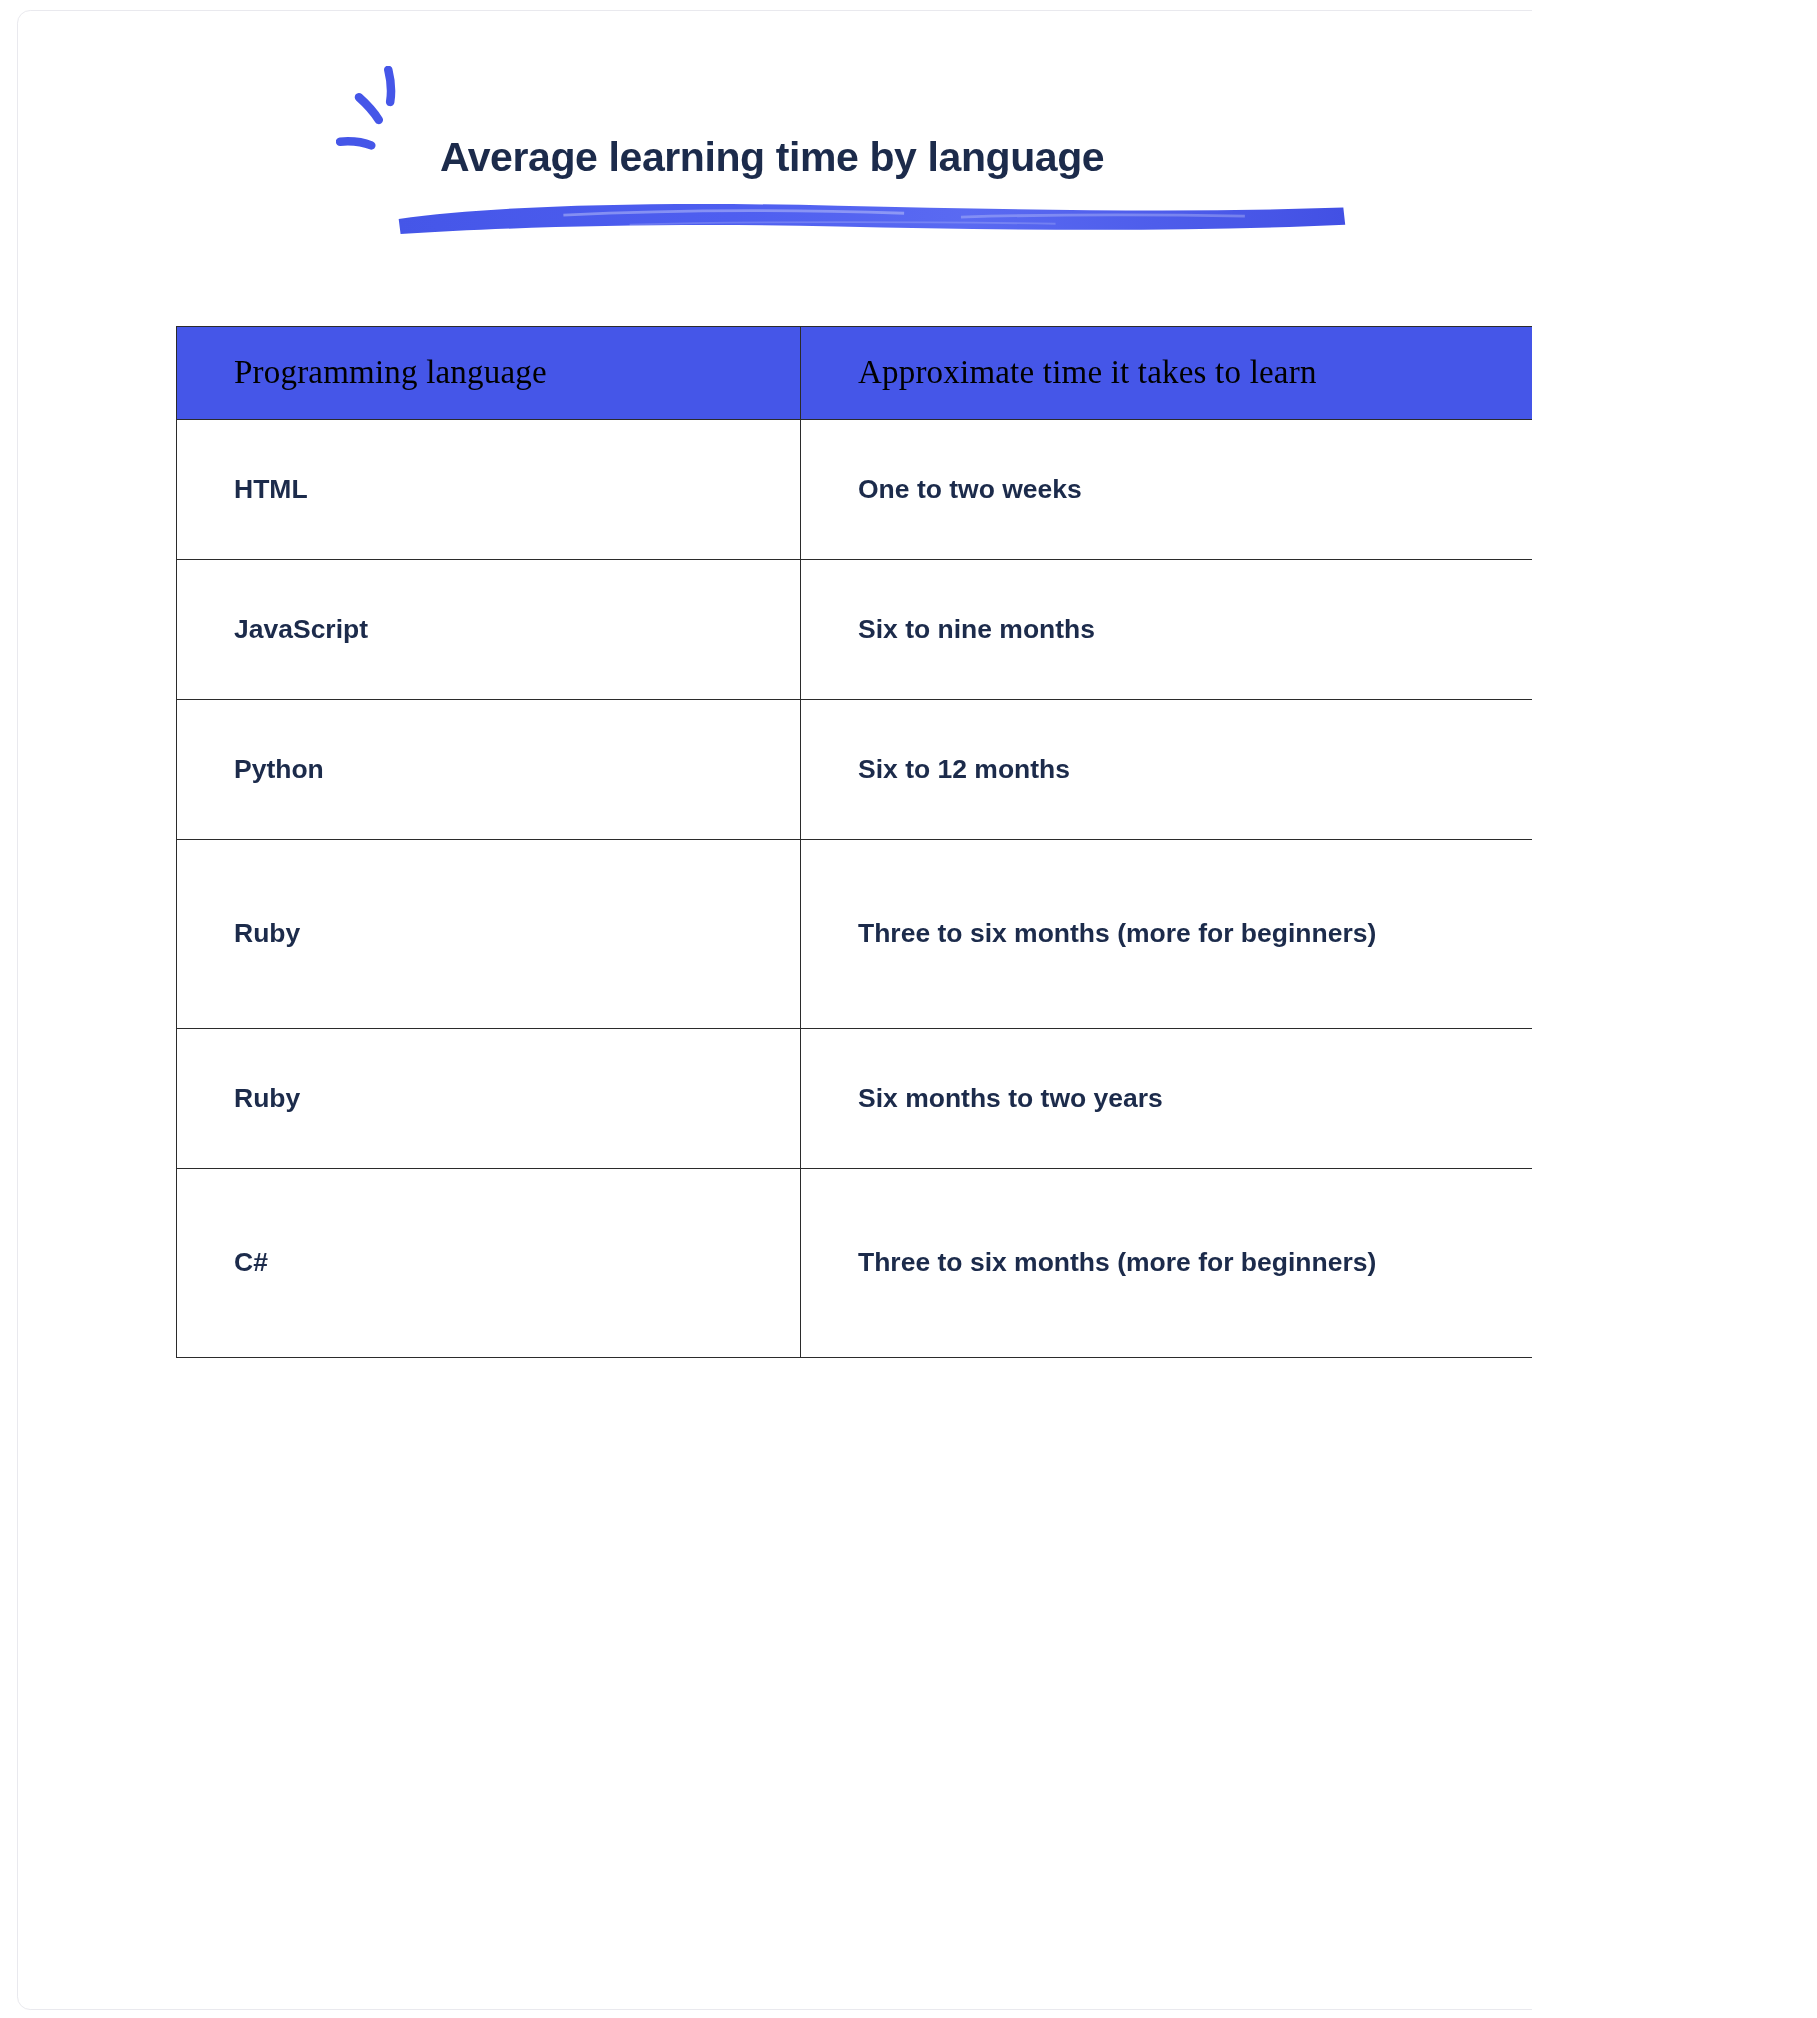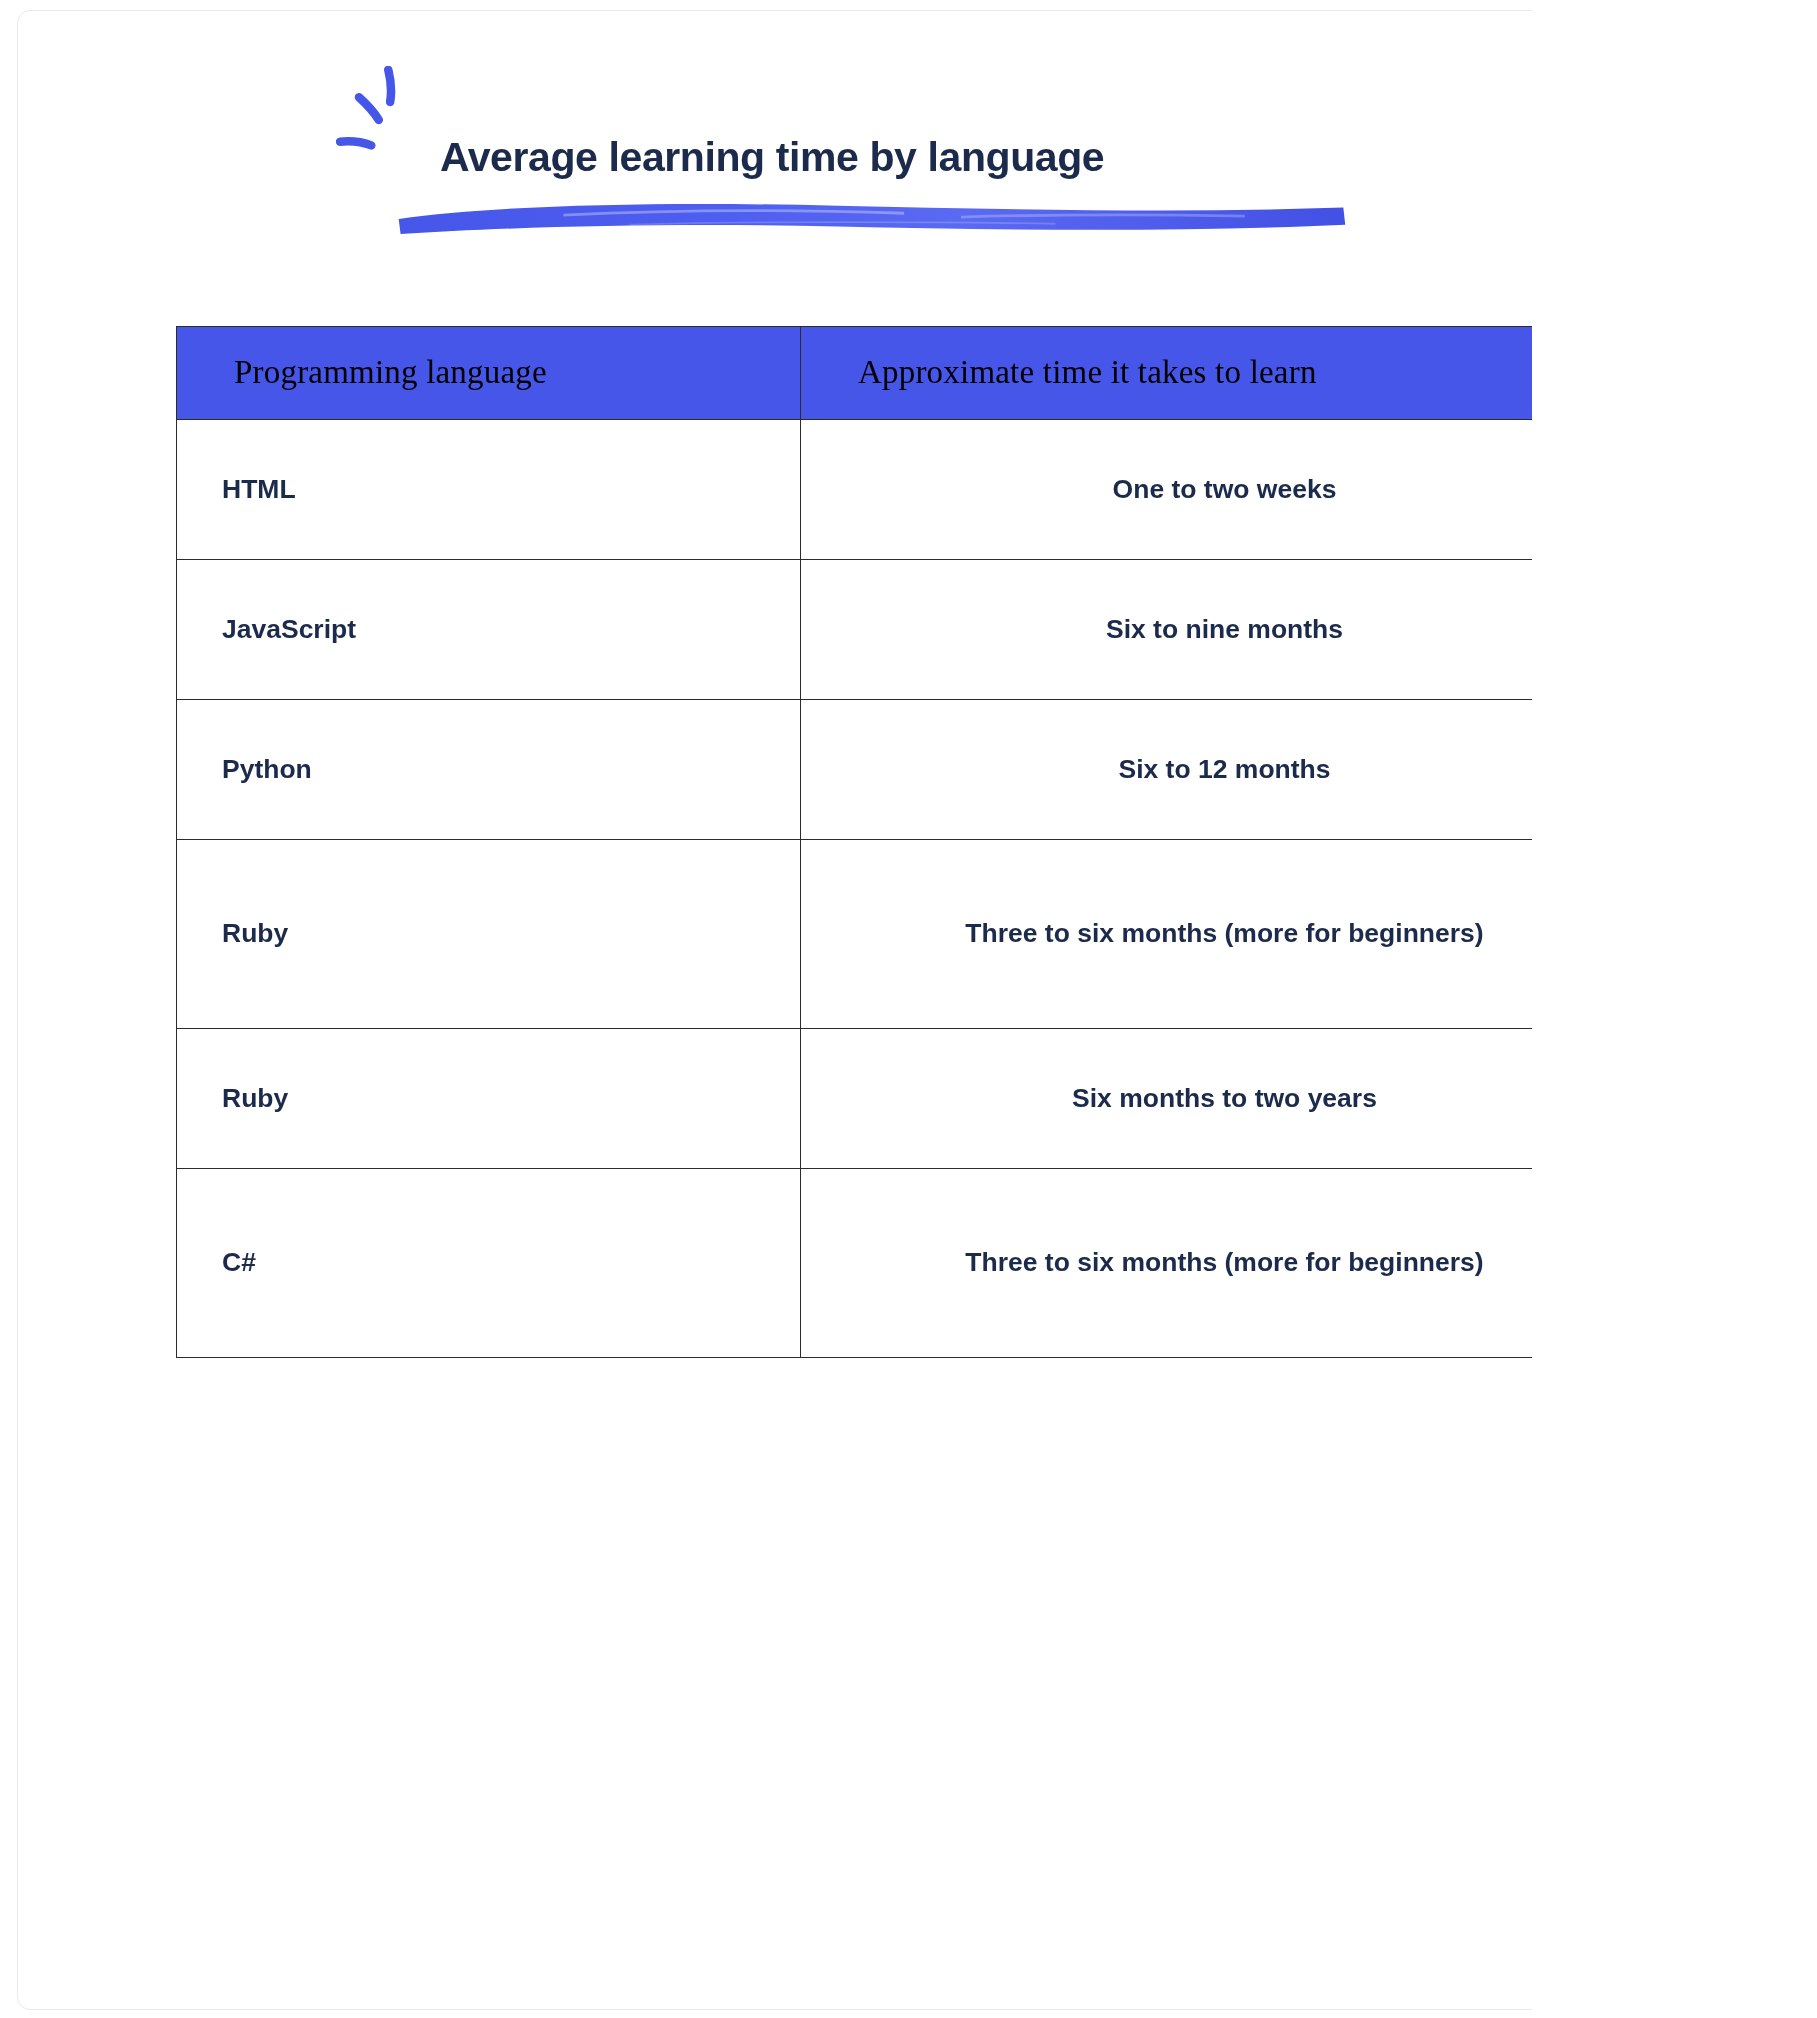--- a/index.html
+++ b/index.html
@@ -95,32 +95,32 @@
     font-size: 33px;
     text-align: left;
     padding: 26.5px 0 28px 57px;
     border: 0.9px solid #2b2b2b;
     height: 76px;
     box-sizing: border-box;
     letter-spacing: 0.2px;
   }
   table.data-table tbody td {
     border: 0.9px solid #2b2b2b;
-    padding: 32px 38px 32px 45px;
+    padding: 32px 38px 32px 57px;
     font-size: 26.5px;
     font-weight: bold;
     color: #1c2b4b;
     vertical-align: middle;
     line-height: 1.45;
     box-sizing: border-box;
   }
   table.data-table tbody tr.short td { height: 140px; }
   table.data-table tbody tr.tall td { height: 189px; }
   td.lang { font-weight: bold; }
-  td.time { font-weight: bold; text-align: center; }
+  td.time { font-weight: bold; }
 </style>
 </head>
 <body>
 
 <div class="page">
   <div class="page-border"></div>
 
   <div class="title-block">
 
     <div class="sparks">

